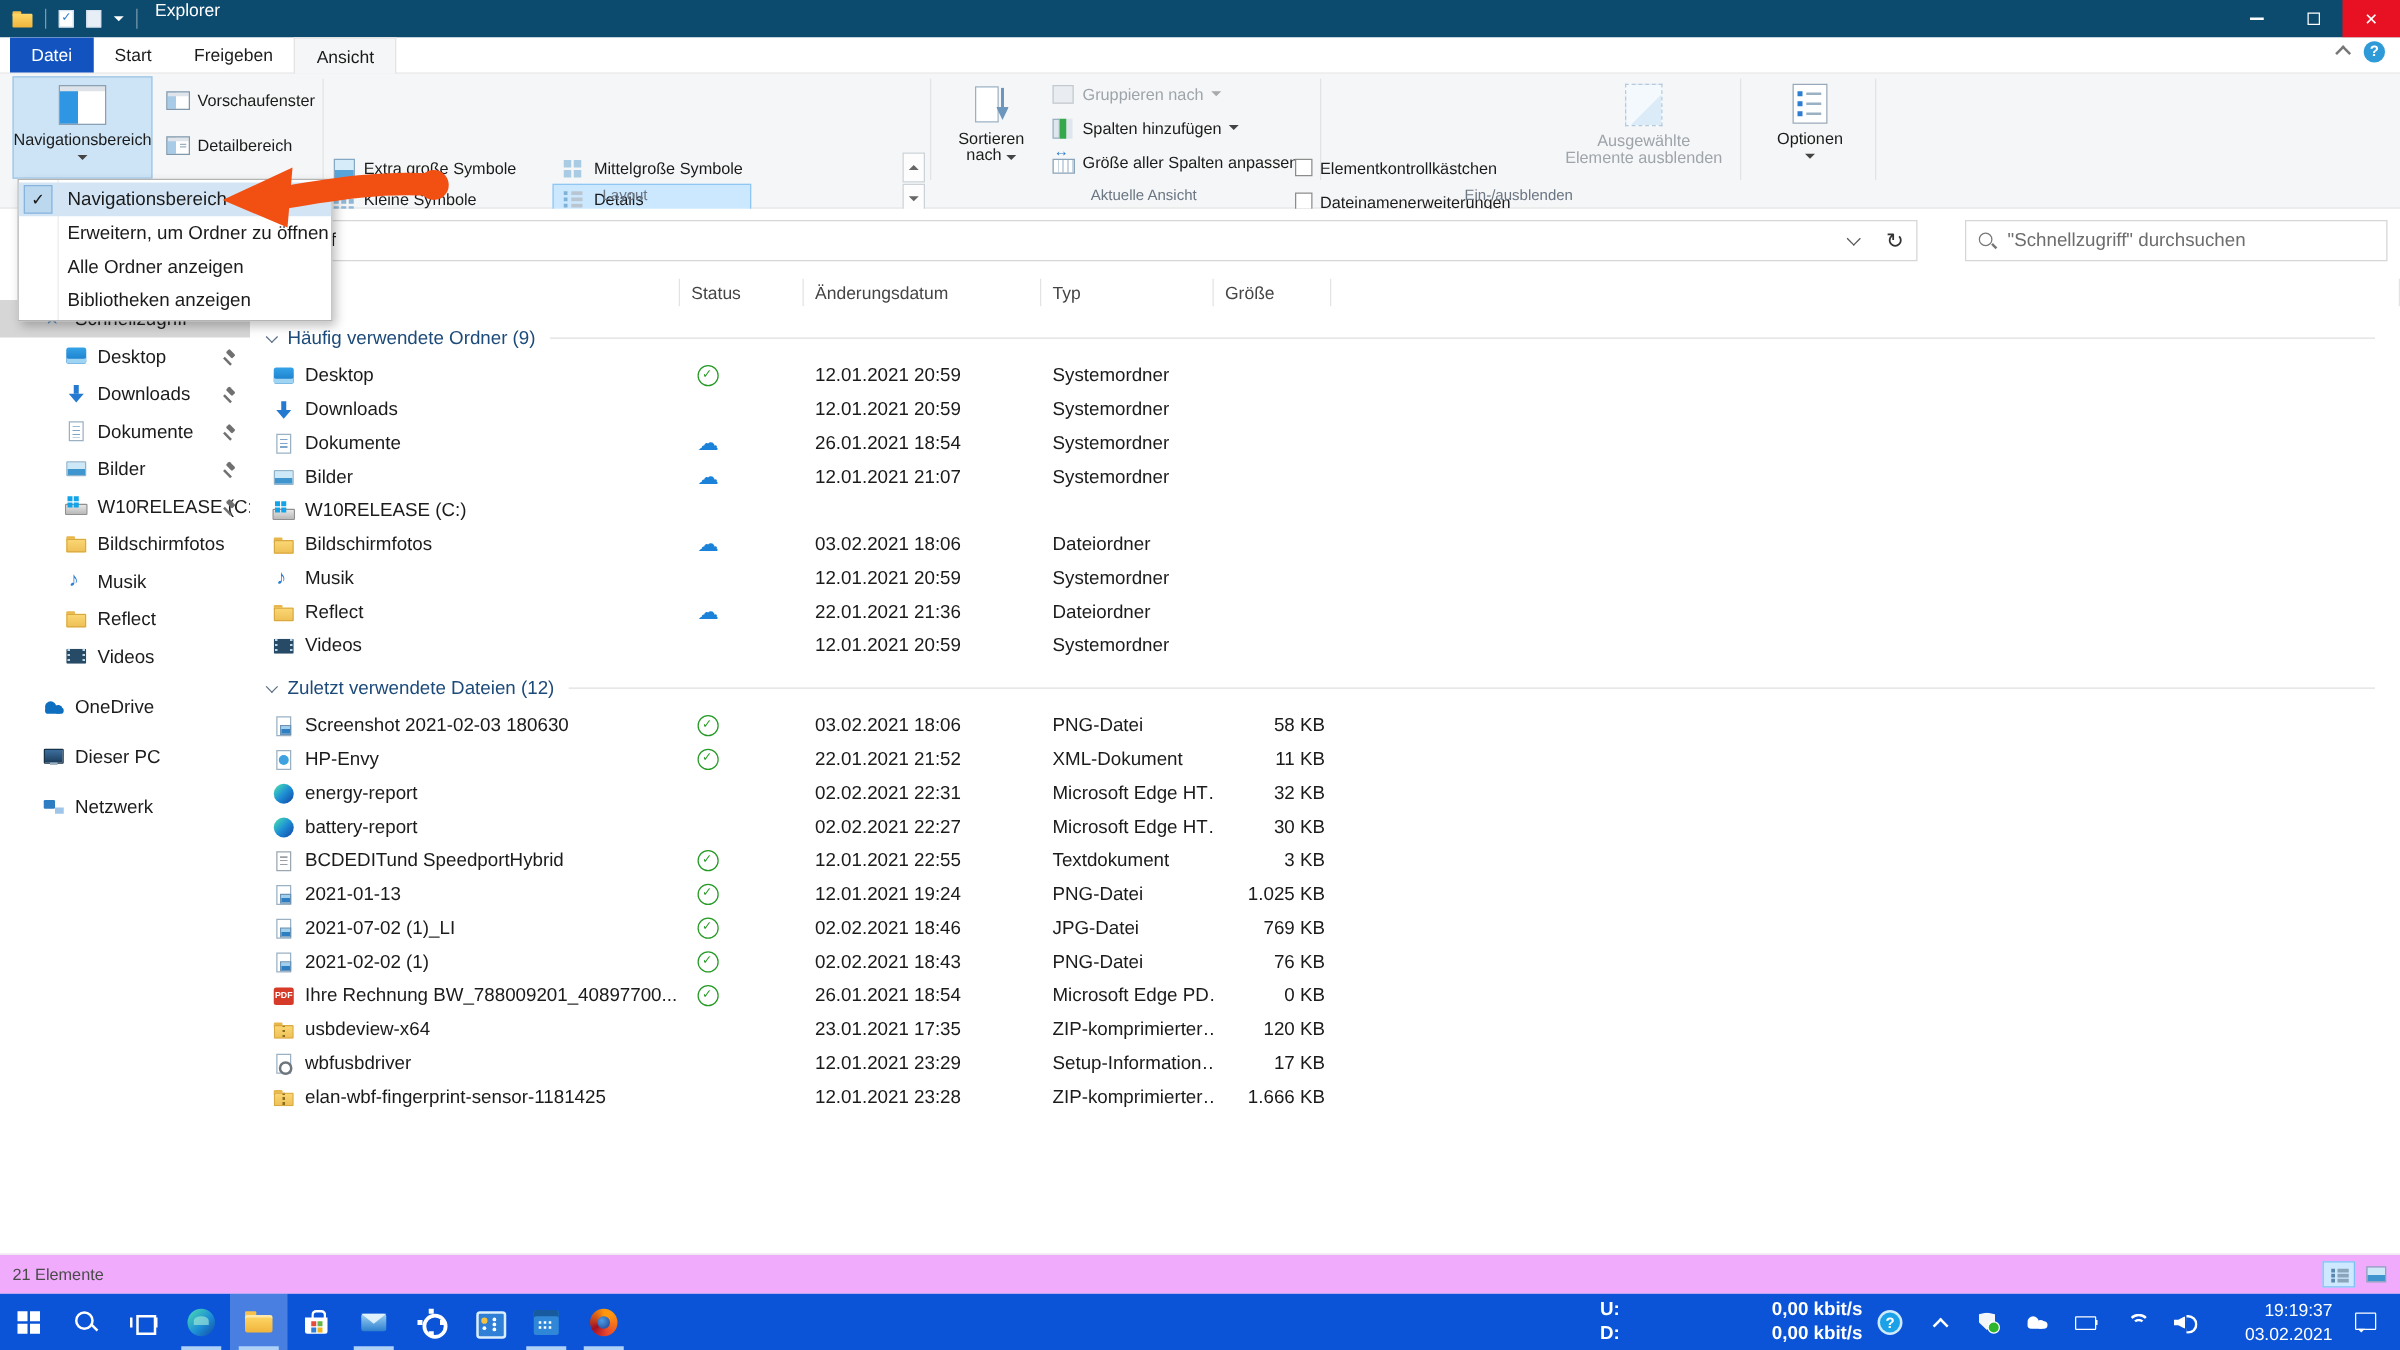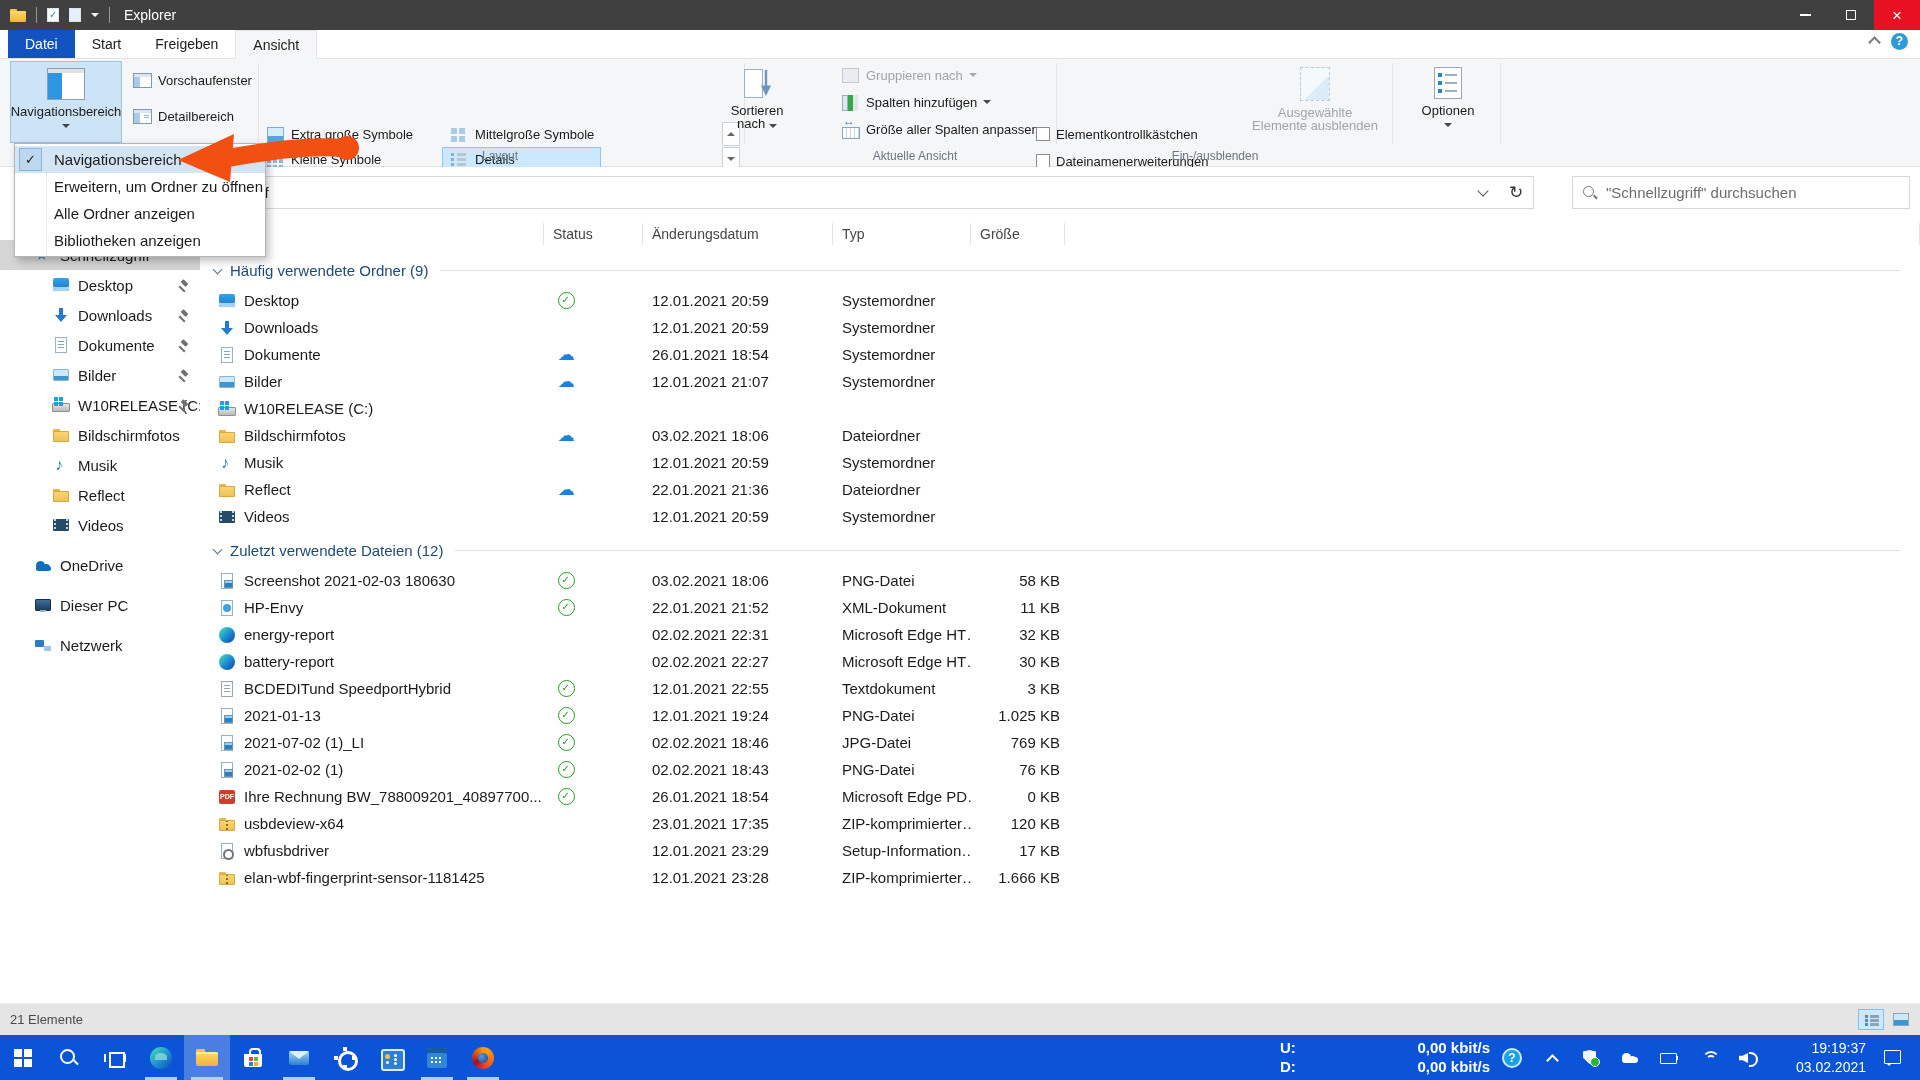--- a/index.html
+++ b/index.html
@@ -1,20 +1,20 @@
 <!DOCTYPE html>
 <html><head>
 <meta charset="utf-8">
 <style>
 *{margin:0;padding:0;box-sizing:border-box}
 html,body{width:1920px;height:1080px}
 body{position:relative;font-family:"Liberation Sans","DejaVu Sans",sans-serif;background:#fff;overflow:hidden;color:#1b1b1b}
 
 
-#titlebar{position:absolute;left:0;top:0;width:1920px;height:30px;background:#404040;display:flex;align-items:center;color:#fff}
+#titlebar{position:absolute;left:0;top:0;width:1920px;height:30px;background:#0c4a6e;display:flex;color:#fff}
 .qat{display:flex;align-items:center;gap:10px;padding-left:10px}
 .qat-sep{width:1px;height:16px;background:rgba(255,255,255,.45)}
 #win-title{font-size:14px;margin-left:14px}
 #winctrl{position:absolute;right:0;top:0;height:30px;display:flex}
 .wbtn{width:46px;height:30px;display:flex;align-items:center;justify-content:center}
 .wbtn.close{background:#e81123}
 .glyph-min{width:11px;height:2px;background:#fff}
 .glyph-max{width:10px;height:10px;border:1.5px solid #fff}
 .glyph-close{color:#fff;font-size:17px;line-height:17px}
 
@@ -178,21 +178,21 @@
 #sidebar{position:absolute;left:0;top:218px;width:200px;bottom:77px;background:#fff;padding-top:22px;font-size:15px;overflow:hidden}
 .side-item{position:relative;display:flex;align-items:center;gap:8px;height:30px;padding-left:34px;white-space:nowrap;overflow:hidden}
 .side-item.child{padding-left:52px}
 .side-item.section{margin-top:10px}
 .side-item.selected{background:#d6d6d6}
 .pin{position:absolute;right:10px;top:9px;width:13px;height:13px}
 .pin::before{content:"";position:absolute;right:2px;top:2px;width:7px;height:4px;background:#707070;transform:rotate(45deg);border-radius:1px}
 .pin::after{content:"";position:absolute;left:1px;bottom:2px;width:8px;height:2px;background:#707070;transform:rotate(45deg)}
 
 
-#statusbar{position:absolute;left:0;bottom:45px;width:1920px;height:32px;background:#e5e5e5;border-top:1px solid #ececec;display:flex;align-items:center;font-size:13px;color:#4a4a4a}
+#statusbar{position:absolute;left:0;bottom:45px;width:1920px;height:32px;background:#f0abfc;border-top:1px solid #ececec;display:flex;align-items:center;font-size:13px;color:#4a4a4a}
 #statusbar .count{padding-left:10px}
 #sb-views{position:absolute;right:6px;top:5px;display:flex;gap:4px}
 .sb-btn{width:26px;height:21px;border:1px solid transparent;position:relative}
 .sb-btn.sel{background:#cde8ff;border-color:#7fc0f5}
 .sb-btn.sel::before{content:"";position:absolute;left:6px;top:5px;width:3px;height:3px;background:#5a87ab;box-shadow:0 4px #5a87ab,0 8px #5a87ab}
 .sb-btn.sel::after{content:"";position:absolute;left:11px;top:5px;width:9px;height:3px;background:#8aa4ba;box-shadow:0 4px #8aa4ba,0 8px #8aa4ba}
 .sb-btn.thumb::after{content:"";position:absolute;left:4px;top:3px;right:4px;bottom:3px;border:1px solid #8aa4ba;background:linear-gradient(180deg,#cde9f7 55%,#3f96cf 55%)}
 
 
 #taskbar{position:absolute;left:0;bottom:0;width:1920px;height:45px;background:#0b54d7;color:#fff}
@@ -334,21 +334,21 @@
         <span class="tri-d"></span>
       </div>
     <div class="gal-arrow" style="flex-direction:column">
         <span class="more-bar"></span>
         <span class="tri-d"></span>
       </div>
   </div>
   <div class="grp-label" style="left:400px;width:200px">Layout</div>
   <div class="rsep" style="left:744px"></div>
 
-  <div class="bigbtn" style="left:720px;top:2px;width:74px;height:82px">
+  <div class="bigbtn" style="left:756px;top:2px;width:74px;height:82px">
     <span class="big-sort"></span>
     <span>Sortieren</span>
     <span style="margin-top:-6px"><span>nach</span> <span class="caret-d"></span></span>
   </div>
   <div class="smallbtn disabled" style="left:836px;top:4px">
     <span class="gi gi-groupby"></span>
     <span>Gruppieren nach</span>
     <span class="caret-d dis"></span>
   </div>
   <div class="smallbtn" style="left:836px;top:31px">

